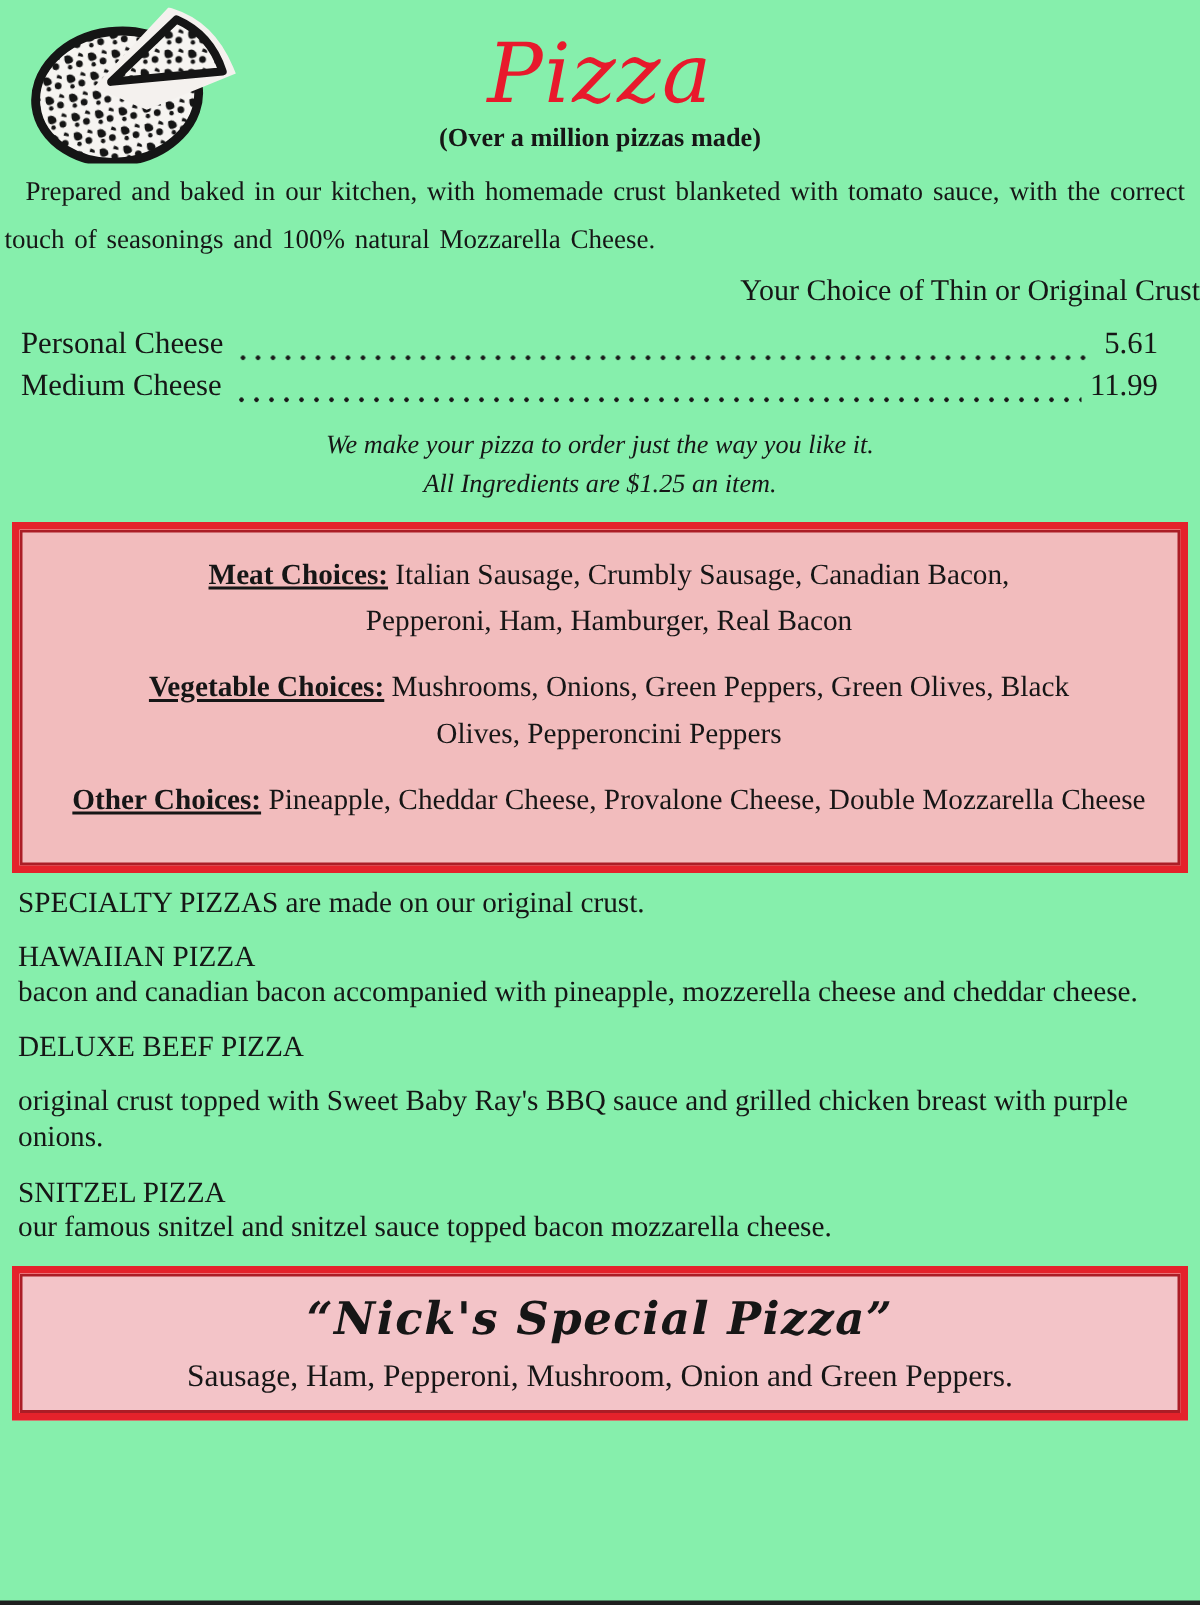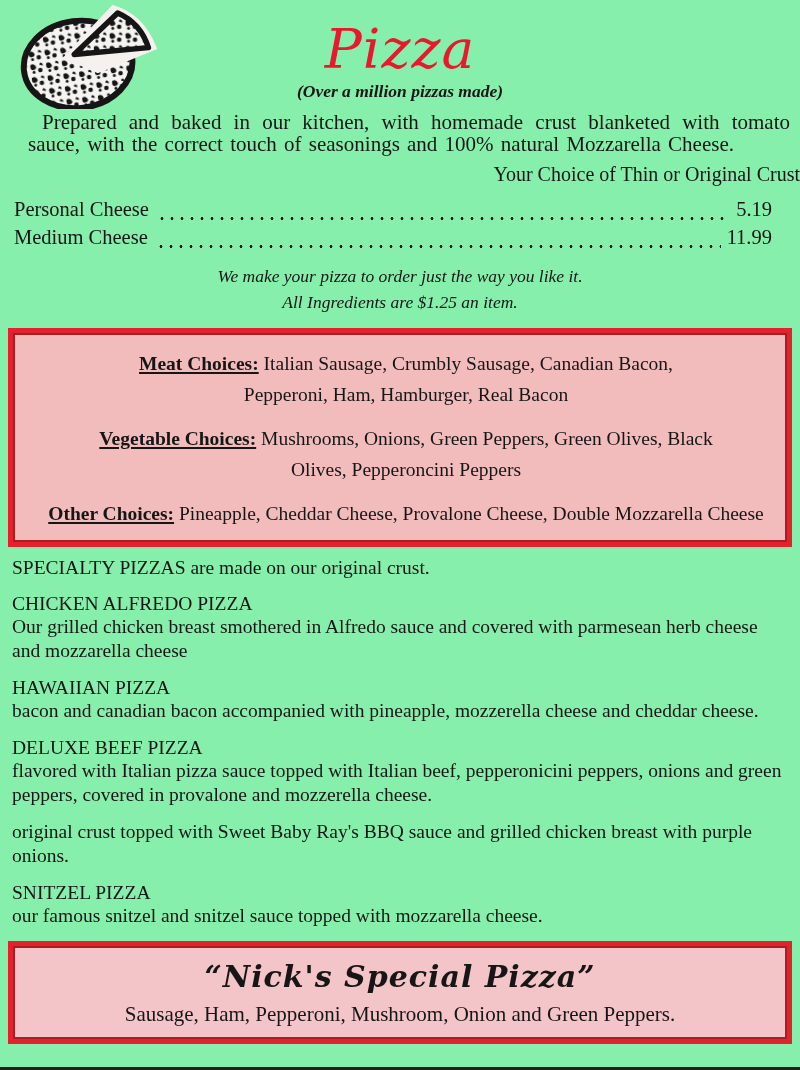--- a/index.html
+++ b/index.html
@@ -15,26 +15,26 @@
   .logo-wrap{position:absolute;left:12px;top:5px;width:150px;height:104px;}
   .title-block{text-align:center;padding-top:20px;}
   .menu-title{
     font-family:"DejaVu Serif", serif;
     font-style:italic;
     font-size:55px;line-height:58px;
     color:#e8192c;
     letter-spacing:1px;
   }
   .menu-subtitle{
-    font-weight:bold;font-style:italic;
+    font-weight:bold;
     font-size:17.5px;margin-top:3px;
   }
   .intro{
-    margin:9px 10px 0 28px;
-    font-size:21px;line-height:22px;
+    margin:9px 10px 0 3px;
+    font-size:18px;line-height:32px;
     text-align:justify;text-indent:14px;
     word-spacing:2px;
   }
   .crust-line{text-align:right;font-size:20px;margin-top:8px;}
   
   .price-list{margin-top:12px;padding:0 28px 0 14px;text-align:right;}
   .price-row{display:flex;align-items:baseline;font-size:20.5px;height:28px;}
   .price-name{white-space:nowrap;padding-right:6px;}
   .price-dots{
     flex:1;height:7px;align-self:flex-end;margin-bottom:4px;
@@ -49,21 +49,21 @@
     margin:13px 8px 0 8px;
     background:#f2bcbd;
     border:5px solid #e4222b;
     box-shadow:inset 0 0 0 2px #ab1d26;
   }
   .choices-box{padding:15px 18px 13px 30px;}
   .choice-group{
     text-align:center;font-size:19.5px;line-height:31px;
     max-width:620px;margin:0 auto 13px auto;
   }
-  .choice-group:last-child{max-width:762px;margin-bottom:0;}
+  .choice-group:last-child{max-width:762px;margin-bottom:15px;}
   .choice-label{font-weight:bold;text-decoration:underline;text-decoration-thickness:2px;text-underline-offset:2px;}
   
   .specialty{margin:10px 12px 0 12px;}
   .specialty-intro{font-size:19.5px;margin-top:6px;}
   .pizza-entry{margin-top:13px;}
   .pizza-name{font-size:19.5px;line-height:23px;}
   .pizza-desc{font-size:19.5px;line-height:24px;max-width:772px;}
   
   .nicks-box{padding:9px 10px 12px 10px;text-align:center;background:#f3c4c8;}
   .nicks-title{
@@ -102,21 +102,21 @@
   </div>
 
   <p class="intro">Prepared and baked in our kitchen, with homemade crust blanketed with tomato sauce, with the correct touch of seasonings and 100% natural Mozzarella Cheese.</p>
 
   <div class="crust-line">Your Choice of Thin or Original Crust</div>
 
   <div class="price-list">
     <div class="price-row">
       <span class="price-name">Personal Cheese</span>
       <span class="price-dots"></span>
-      <span class="price-value">5.19</span>
+      <span class="price-value">5.61</span>
     </div>
     <div class="price-row">
       <span class="price-name">Medium Cheese</span>
       <span class="price-dots"></span>
       <span class="price-value">11.99</span>
     </div>
   </div>
 
   <div class="notes">
     <p class="note-line">We make your pizza to order just the way you like it.</p>
@@ -135,37 +135,32 @@
     <p class="choice-group">
       <span class="choice-label">Other Choices:</span>
       <span>Pineapple, Cheddar Cheese, Provalone Cheese, Double Mozzarella Cheese</span>
     </p>
   </div>
 
   <div class="specialty">
     <div class="specialty-intro">SPECIALTY PIZZAS are made on our original crust.</div>
 
     <div class="pizza-entry">
-      <div class="pizza-name">CHICKEN ALFREDO PIZZA</div>
-      <div class="pizza-desc">Our grilled chicken breast smothered in Alfredo sauce and covered with parmesean herb cheese and mozzarella cheese</div>
-    </div>
-    <div class="pizza-entry">
       <div class="pizza-name">HAWAIIAN PIZZA</div>
       <div class="pizza-desc">bacon and canadian bacon accompanied with pineapple, mozzerella cheese and cheddar cheese.</div>
     </div>
     <div class="pizza-entry">
       <div class="pizza-name">DELUXE BEEF PIZZA</div>
-      <div class="pizza-desc">flavored with Italian pizza sauce topped with Italian beef, pepperonicini peppers, onions and green peppers, covered in provalone and mozzerella cheese.</div>
     </div>
     <div class="pizza-entry">
       <div class="pizza-desc">original crust topped with Sweet Baby Ray's BBQ sauce and grilled chicken breast with purple onions.</div>
     </div>
     <div class="pizza-entry">
       <div class="pizza-name">SNITZEL PIZZA</div>
-      <div class="pizza-desc">our famous snitzel and snitzel sauce topped with mozzarella cheese.</div>
+      <div class="pizza-desc">our famous snitzel and snitzel sauce topped bacon mozzarella cheese.</div>
     </div>
   </div>
 
   <div class="red-box nicks-box">
     <div class="nicks-title">“Nick's Special Pizza”</div>
     <div class="nicks-toppings">Sausage, Ham, Pepperoni, Mushroom, Onion and Green Peppers.</div>
   </div>
 
   <div class="bottom-edge"></div>
 </div>

